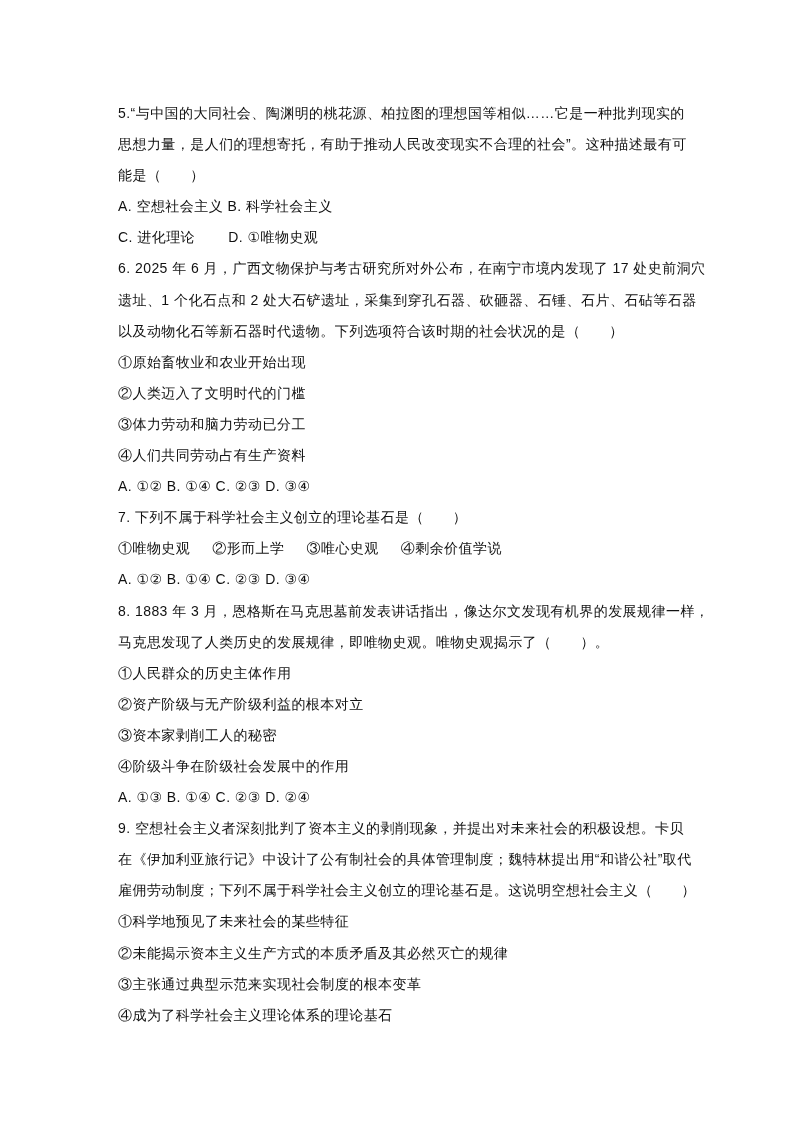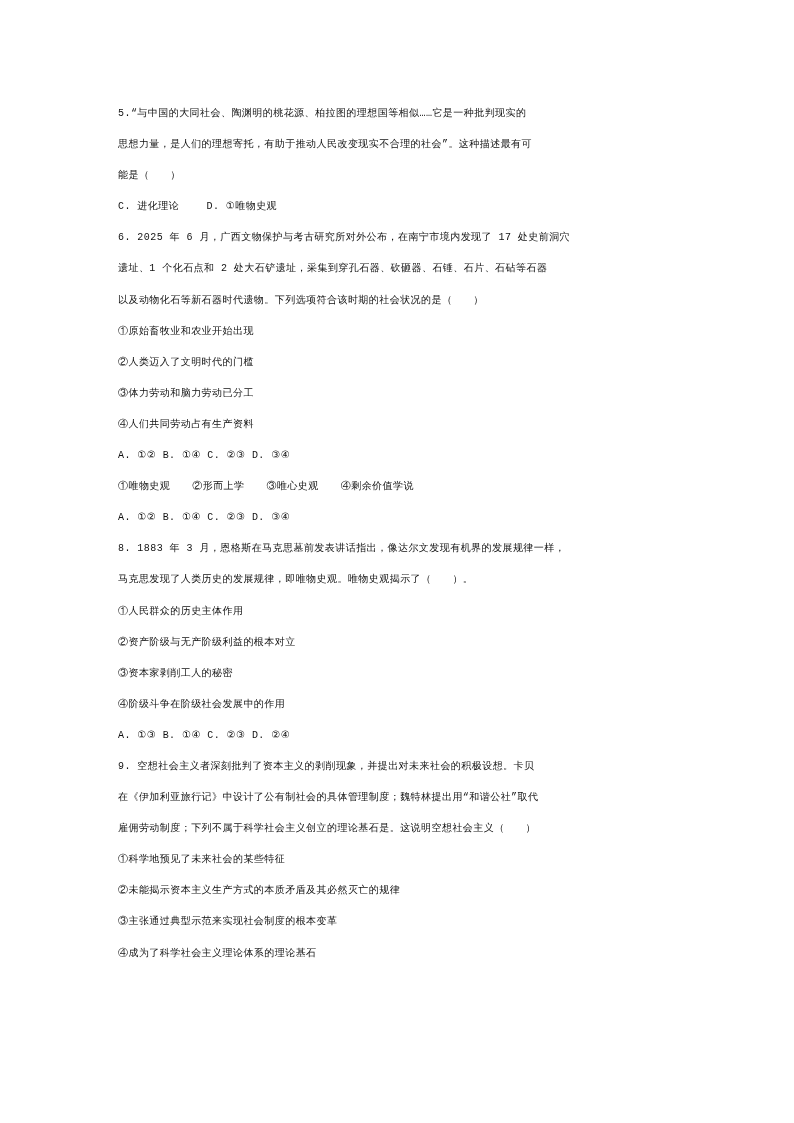--- a/index.html
+++ b/index.html
@@ -1,49 +1,51 @@
 <!DOCTYPE html>
 <html><head>
 <meta charset="utf-8">
 <style>
   html, body { margin: 0; padding: 0; background: #ffffff; }
   body { width: 794px; height: 1123px; position: relative; overflow: hidden; }
   .page {
     position: absolute; left: 118px; top: 98px; width: 562px;
-    font-family: Liberation Mono, monospace;
-    font-size: 10px; color: #111; line-height: 31.1px;
+    font-family: Liberation Sans, sans-serif;
+    font-size: 14px; color: #111; line-height: 31.1px;
   }
   .line { white-space: nowrap; height: 31.1px; letter-spacing: 0.45px; }
   .opts span { display: inline-block; }
   .gap { display: inline-block; width: 22px; }
 </style>
 </head>
 <body>
 
 <div class="page">
 
   <div>
     <div class="line">5.“与中国的大同社会、陶渊明的桃花源、柏拉图的理想国等相似……它是一种批判现实的</div>
     <div class="line">思想力量，是人们的理想寄托，有助于推动人民改变现实不合理的社会”。这种描述最有可</div>
     <div class="line">能是（　　）</div>
+    <div class="line">A. 空想社会主义 B. 科学社会主义</div>
     <div class="line" style="white-space:pre">C. 进化理论　　 D. ①唯物史观</div>
   </div>
 
   <div>
     <div class="line">6. 2025 年 6 月，广西文物保护与考古研究所对外公布，在南宁市境内发现了 17 处史前洞穴</div>
     <div class="line">遗址、1 个化石点和 2 处大石铲遗址，采集到穿孔石器、砍砸器、石锤、石片、石砧等石器</div>
     <div class="line">以及动物化石等新石器时代遗物。下列选项符合该时期的社会状况的是（　　）</div>
     <div class="line">①原始畜牧业和农业开始出现</div>
     <div class="line">②人类迈入了文明时代的门槛</div>
     <div class="line">③体力劳动和脑力劳动已分工</div>
     <div class="line">④人们共同劳动占有生产资料</div>
     <div class="line">A. ①② B. ①④ C. ②③ D. ③④</div>
   </div>
 
   <div>
+    <div class="line">7. 下列不属于科学社会主义创立的理论基石是（　　）</div>
     <div class="line opts">
       <span>①唯物史观</span><span class="gap"></span><span>②形而上学</span><span class="gap"></span><span>③唯心史观</span><span class="gap"></span><span>④剩余价值学说</span>
     </div>
     <div class="line">A. ①② B. ①④ C. ②③ D. ③④</div>
   </div>
 
   <div>
     <div class="line">8. 1883 年 3 月，恩格斯在马克思墓前发表讲话指出，像达尔文发现有机界的发展规律一样，</div>
     <div class="line">马克思发现了人类历史的发展规律，即唯物史观。唯物史观揭示了（　　）。</div>
     <div class="line">①人民群众的历史主体作用</div>

